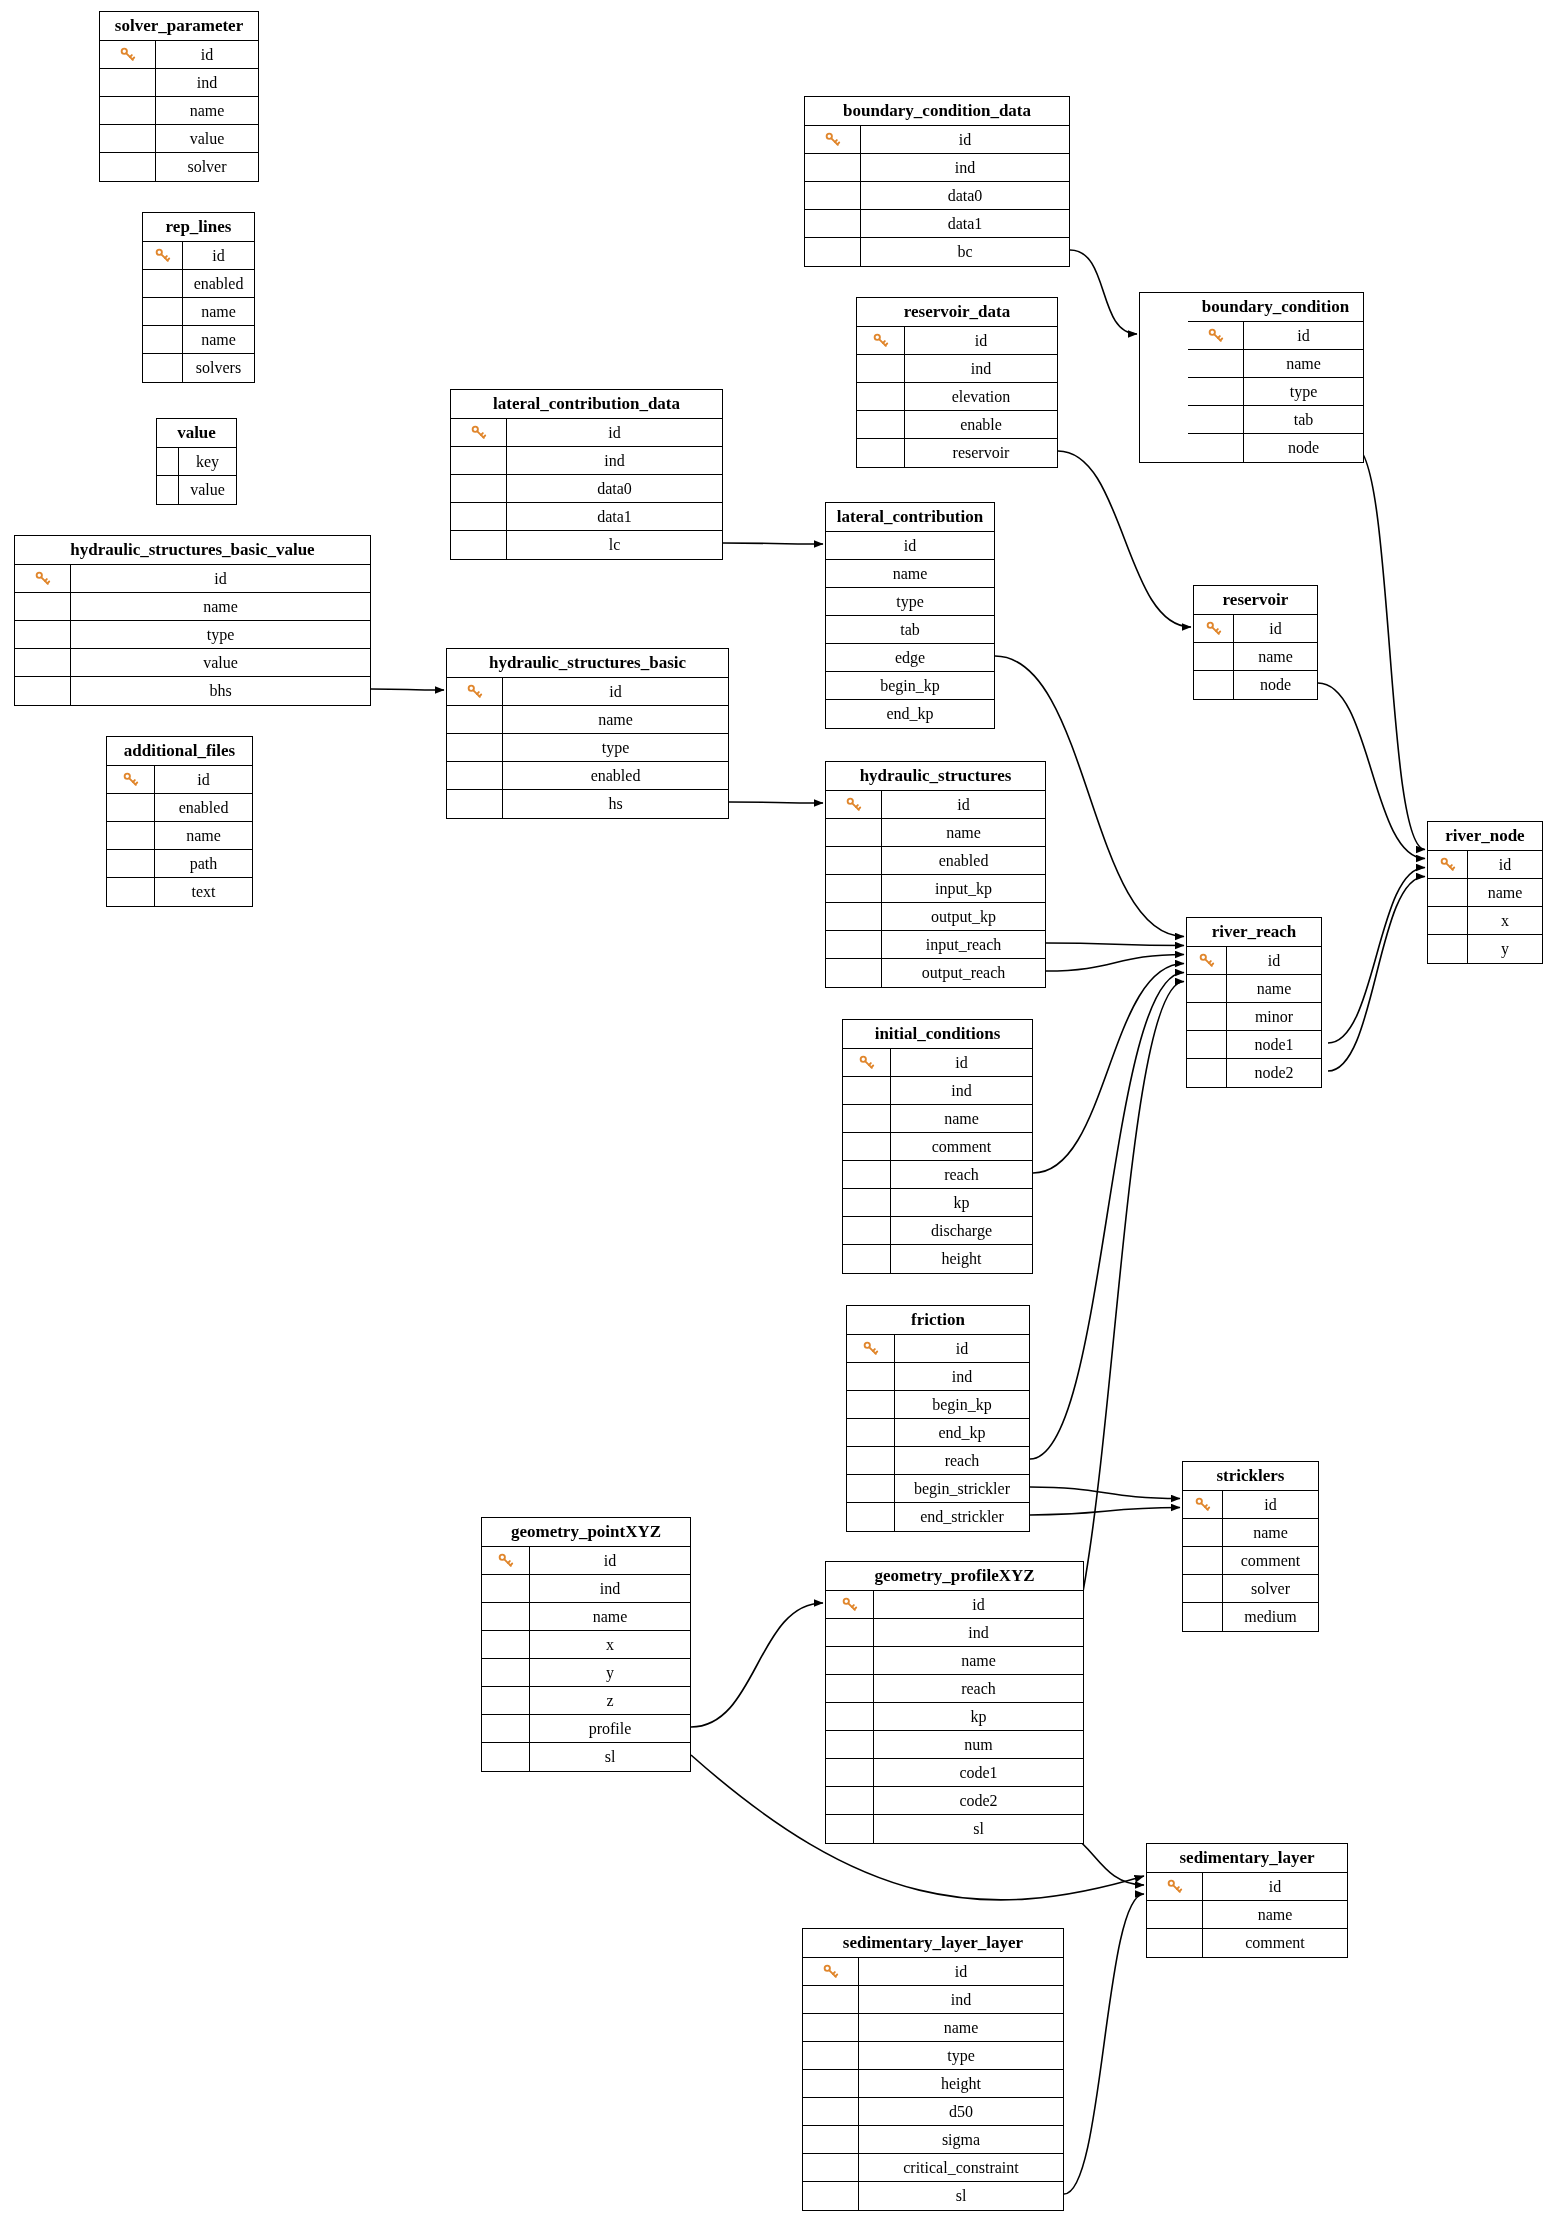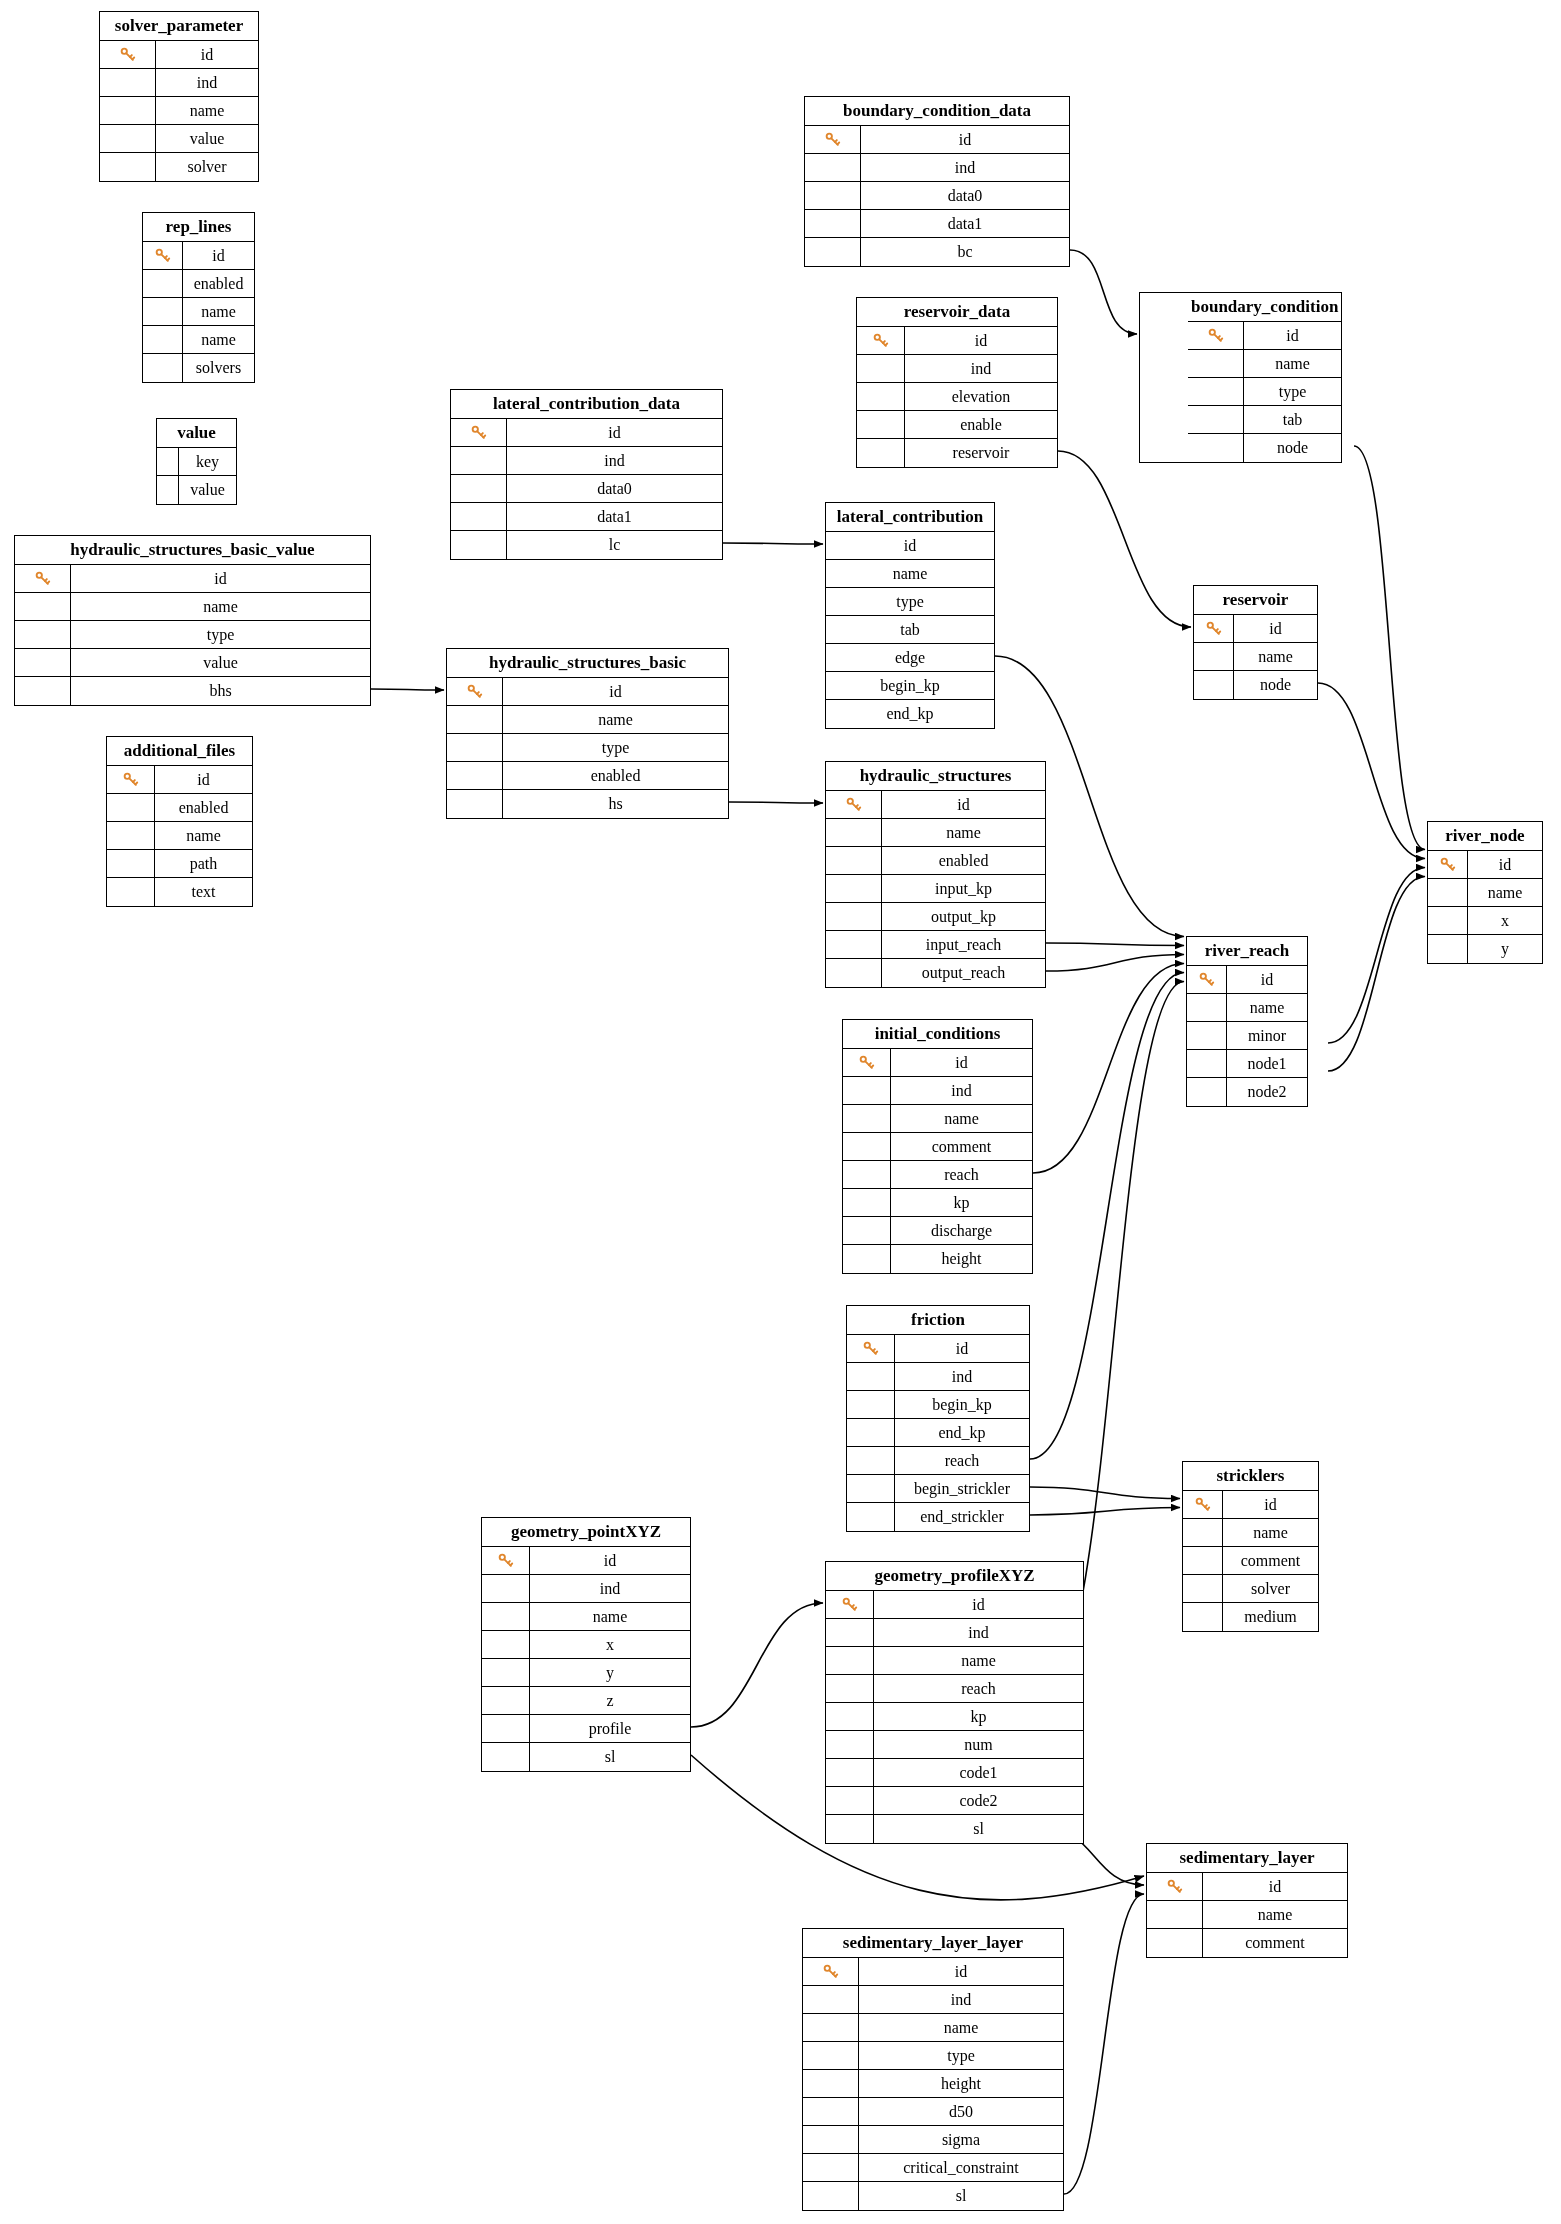--- a/index.html
+++ b/index.html
@@ -331,21 +331,21 @@
       <div class="tbl-row">
         <div class="labelcell">edge</div>
       </div>
       <div class="tbl-row">
         <div class="labelcell">begin_kp</div>
       </div>
       <div class="tbl-row">
         <div class="labelcell">end_kp</div>
       </div>
     </div>
-    <div class="tbl" style="left: 1139px; top: 292px; width: 203px; padding-left: 48px;">
+    <div class="tbl" style="left: 1139px; top: 292px; width: 225px; padding-left: 48px;">
       <div class="tbl-title">boundary_condition</div>
       <div class="tbl-row">
         <div class="keycell" style="width: 56px;">
           <svg viewBox="0 0 20 20" width="17" height="17">
             <g fill="none" stroke="#e0862c" stroke-width="2.2" stroke-linecap="round">
               <circle cx="6.2" cy="6.2" r="3.1"></circle>
               <path d="M8.6 8.6 L16.3 16.3"></path>
               <path d="M12.9 12.9 L15.1 10.7"></path>
               <path d="M15.7 15.7 L17.9 13.5"></path>
             </g>
@@ -427,21 +427,21 @@
       </div>
       <div class="tbl-row">
         <div class="keycell" style="width: 56px;"></div>
         <div class="labelcell">input_reach</div>
       </div>
       <div class="tbl-row">
         <div class="keycell" style="width: 56px;"></div>
         <div class="labelcell">output_reach</div>
       </div>
     </div>
-    <div class="tbl" style="left: 1186px; top: 936px; width: 122px;">
+    <div class="tbl" style="left: 1186px; top: 917px; width: 136px;">
       <div class="tbl-title">river_reach</div>
       <div class="tbl-row">
         <div class="keycell" style="width: 40px;">
           <svg viewBox="0 0 20 20" width="17" height="17">
             <g fill="none" stroke="#e0862c" stroke-width="2.2" stroke-linecap="round">
               <circle cx="6.2" cy="6.2" r="3.1"></circle>
               <path d="M8.6 8.6 L16.3 16.3"></path>
               <path d="M12.9 12.9 L15.1 10.7"></path>
               <path d="M15.7 15.7 L17.9 13.5"></path>
             </g>

